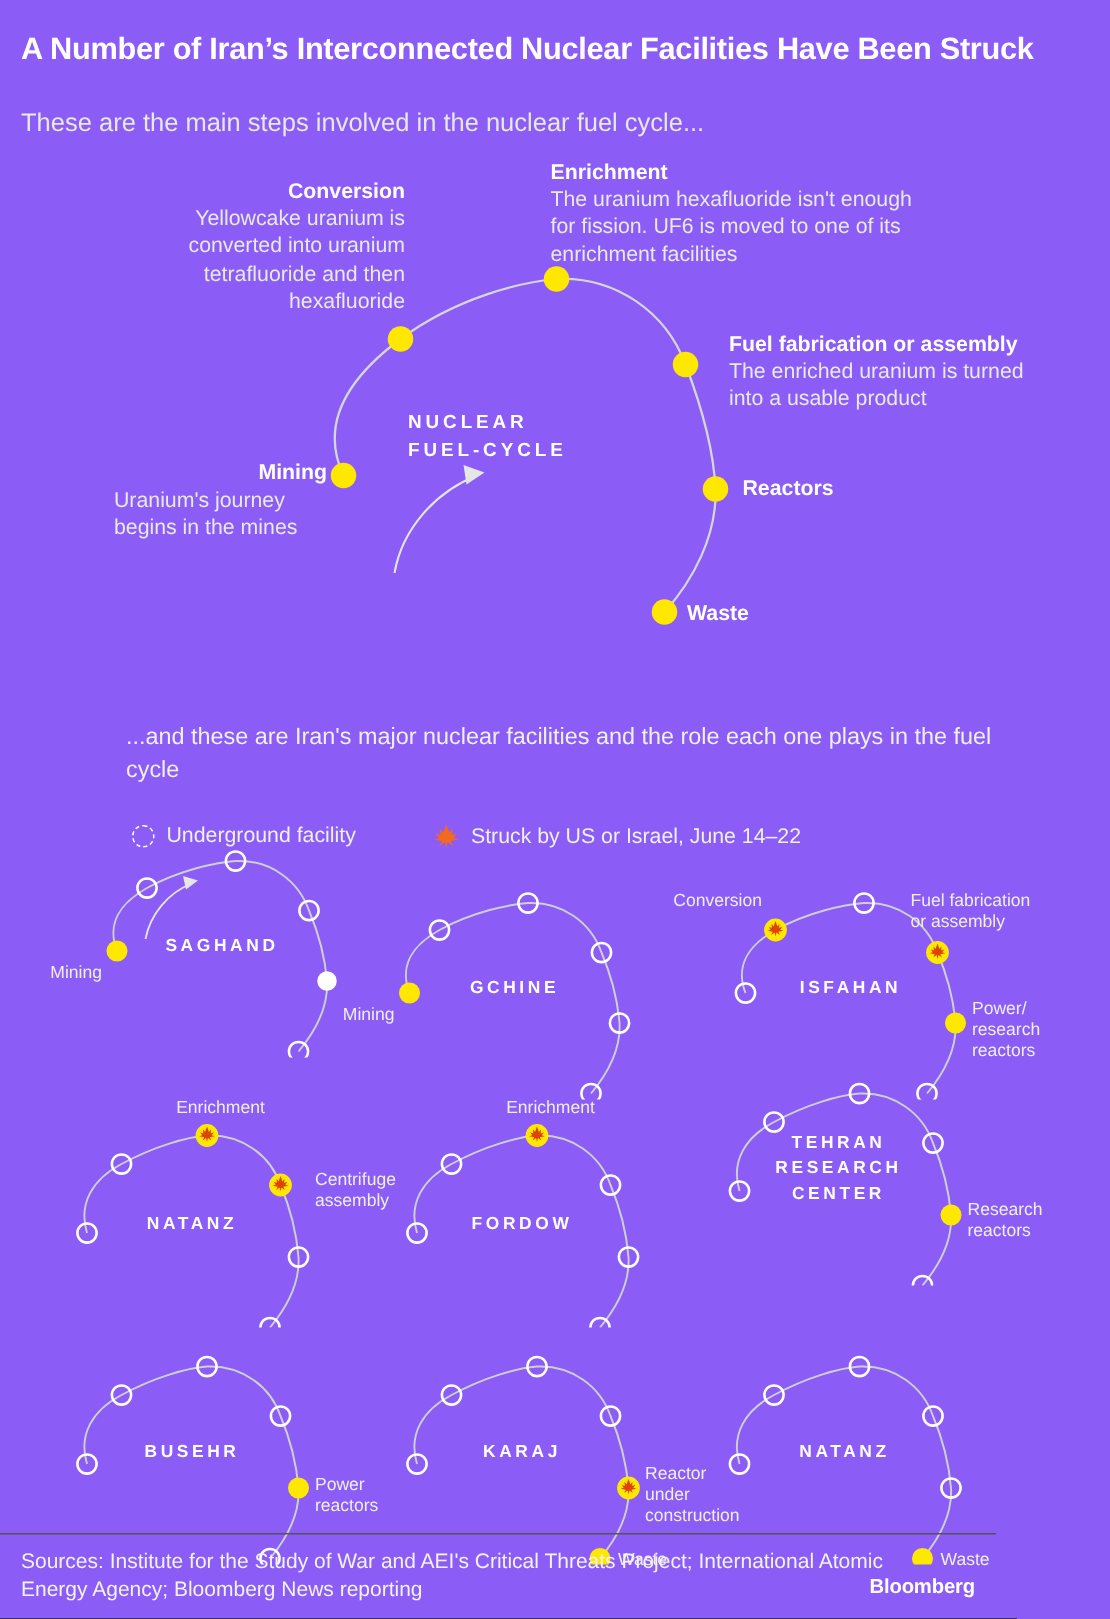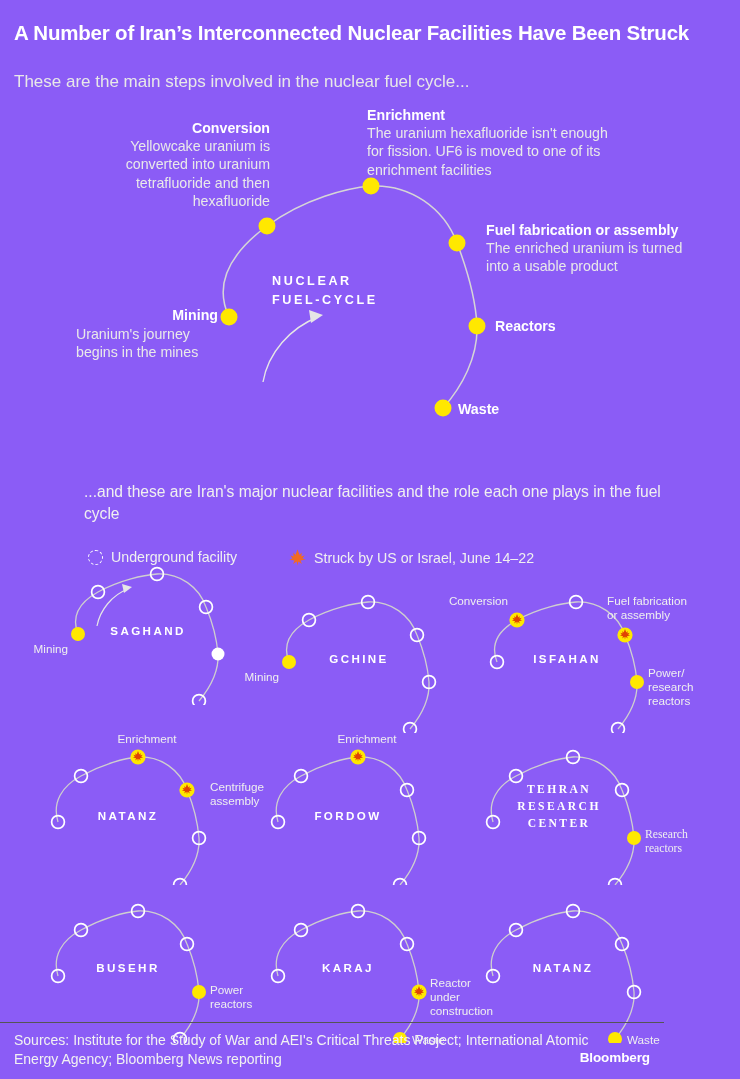--- a/index.html
+++ b/index.html
@@ -177,21 +177,21 @@
       <circle cx="62" cy="32" r="6.4" fill="none" stroke="#FFFFFF" stroke-width="1.7"></circle>
       <circle cx="121" cy="14" r="6.4" fill="none" stroke="#FFFFFF" stroke-width="1.7"></circle>
       <circle cx="170" cy="47" r="6.4" fill="none" stroke="#FFFFFF" stroke-width="1.7"></circle>
       <circle cx="182" cy="94" r="6.5" fill="#FFFFFF"></circle>
       <circle cx="163" cy="141" r="6.4" fill="none" stroke="#FFFFFF" stroke-width="1.7"></circle>
     </svg>
     <div class="facname" style="left:32px; top:63px;">SAGHAND</div>
     <div class="anno r" style="left:-60px; top:82px; width:92px;">Mining</div>
   </div>
 
-  <div class="fac" style="left:247px; top:588px;">
+  <div class="fac" style="left:231px; top:588px;">
     <svg width="240" height="145">
       <path d="M 42,74 C 35,56 44,42 62,32 C 84,20 108,15 121,14 C 144,13 163,27 170,47 C 178,66 181,82 182,94 C 183,112 173,129 163,141" fill="none" stroke="#CFCFCF" stroke-width="1.3"></path>
       <circle cx="42" cy="74" r="7" fill="#FFE800"></circle>
       <circle cx="62" cy="32" r="6.4" fill="none" stroke="#FFFFFF" stroke-width="1.7"></circle>
       <circle cx="121" cy="14" r="6.4" fill="none" stroke="#FFFFFF" stroke-width="1.7"></circle>
       <circle cx="170" cy="47" r="6.4" fill="none" stroke="#FFFFFF" stroke-width="1.7"></circle>
       <circle cx="182" cy="94" r="6.4" fill="none" stroke="#FFFFFF" stroke-width="1.7"></circle>
       <circle cx="163" cy="141" r="6.4" fill="none" stroke="#FFFFFF" stroke-width="1.7"></circle>
     </svg>
     <div class="facname" style="left:32px; top:63px;">GCHINE</div>
@@ -245,21 +245,21 @@
       <circle cx="108" cy="17" r="7.6" fill="#FFE800"></circle>
       <path d="M108 11 L109.3 14.6 L110.6 12.9 L110.5 15.6 L112.6 14.8 L111.2 16.9 L113.3 17.5 L109.9 18.2 L110.9 20.4 L108.6 18.7 L108 21.4 L107.4 18.7 L105.1 20.4 L106.1 18.2 L102.7 17.5 L104.8 16.9 L103.4 14.8 L105.5 15.6 L105.4 12.9 L106.7 14.6 Z" fill="#E04403"></path>
       <circle cx="157" cy="50" r="6.4" fill="none" stroke="#FFFFFF" stroke-width="1.7"></circle>
       <circle cx="169" cy="98" r="6.4" fill="none" stroke="#FFFFFF" stroke-width="1.7"></circle>
       <circle cx="150" cy="145" r="6.4" fill="none" stroke="#FFFFFF" stroke-width="1.7"></circle>
     </svg>
     <div class="facname" style="left:18px; top:68px;">FORDOW</div>
     <div class="anno" style="left:62px; top:-8px; width:110px; text-align:center;">Enrichment</div>
   </div>
 
-  <div class="fac" style="left:465px; top:740px;font-family:Liberation Serif, serif;">
+  <div class="fac" style="left:465px; top:712px;">
     <svg width="240" height="145">
       <path d="M 28,82 C 22,62 32,46 51,36 C 73,24 95,18 108,17 C 131,16 150,30 157,50 C 165,69 168,86 169,98 C 170,116 160,133 150,145" fill="none" stroke="#CFCFCF" stroke-width="1.3"></path>
       <circle cx="28" cy="82" r="6.4" fill="none" stroke="#FFFFFF" stroke-width="1.7"></circle>
       <circle cx="51" cy="36" r="6.4" fill="none" stroke="#FFFFFF" stroke-width="1.7"></circle>
       <circle cx="108" cy="17" r="6.4" fill="none" stroke="#FFFFFF" stroke-width="1.7"></circle>
       <circle cx="157" cy="50" r="6.4" fill="none" stroke="#FFFFFF" stroke-width="1.7"></circle>
       <circle cx="169" cy="98" r="7" fill="#FFE800"></circle>
       <circle cx="150" cy="145" r="6.4" fill="none" stroke="#FFFFFF" stroke-width="1.7"></circle>
     </svg>
     <div class="facname" style="left:14px; top:42px; white-space:pre-line;">TEHRAN

